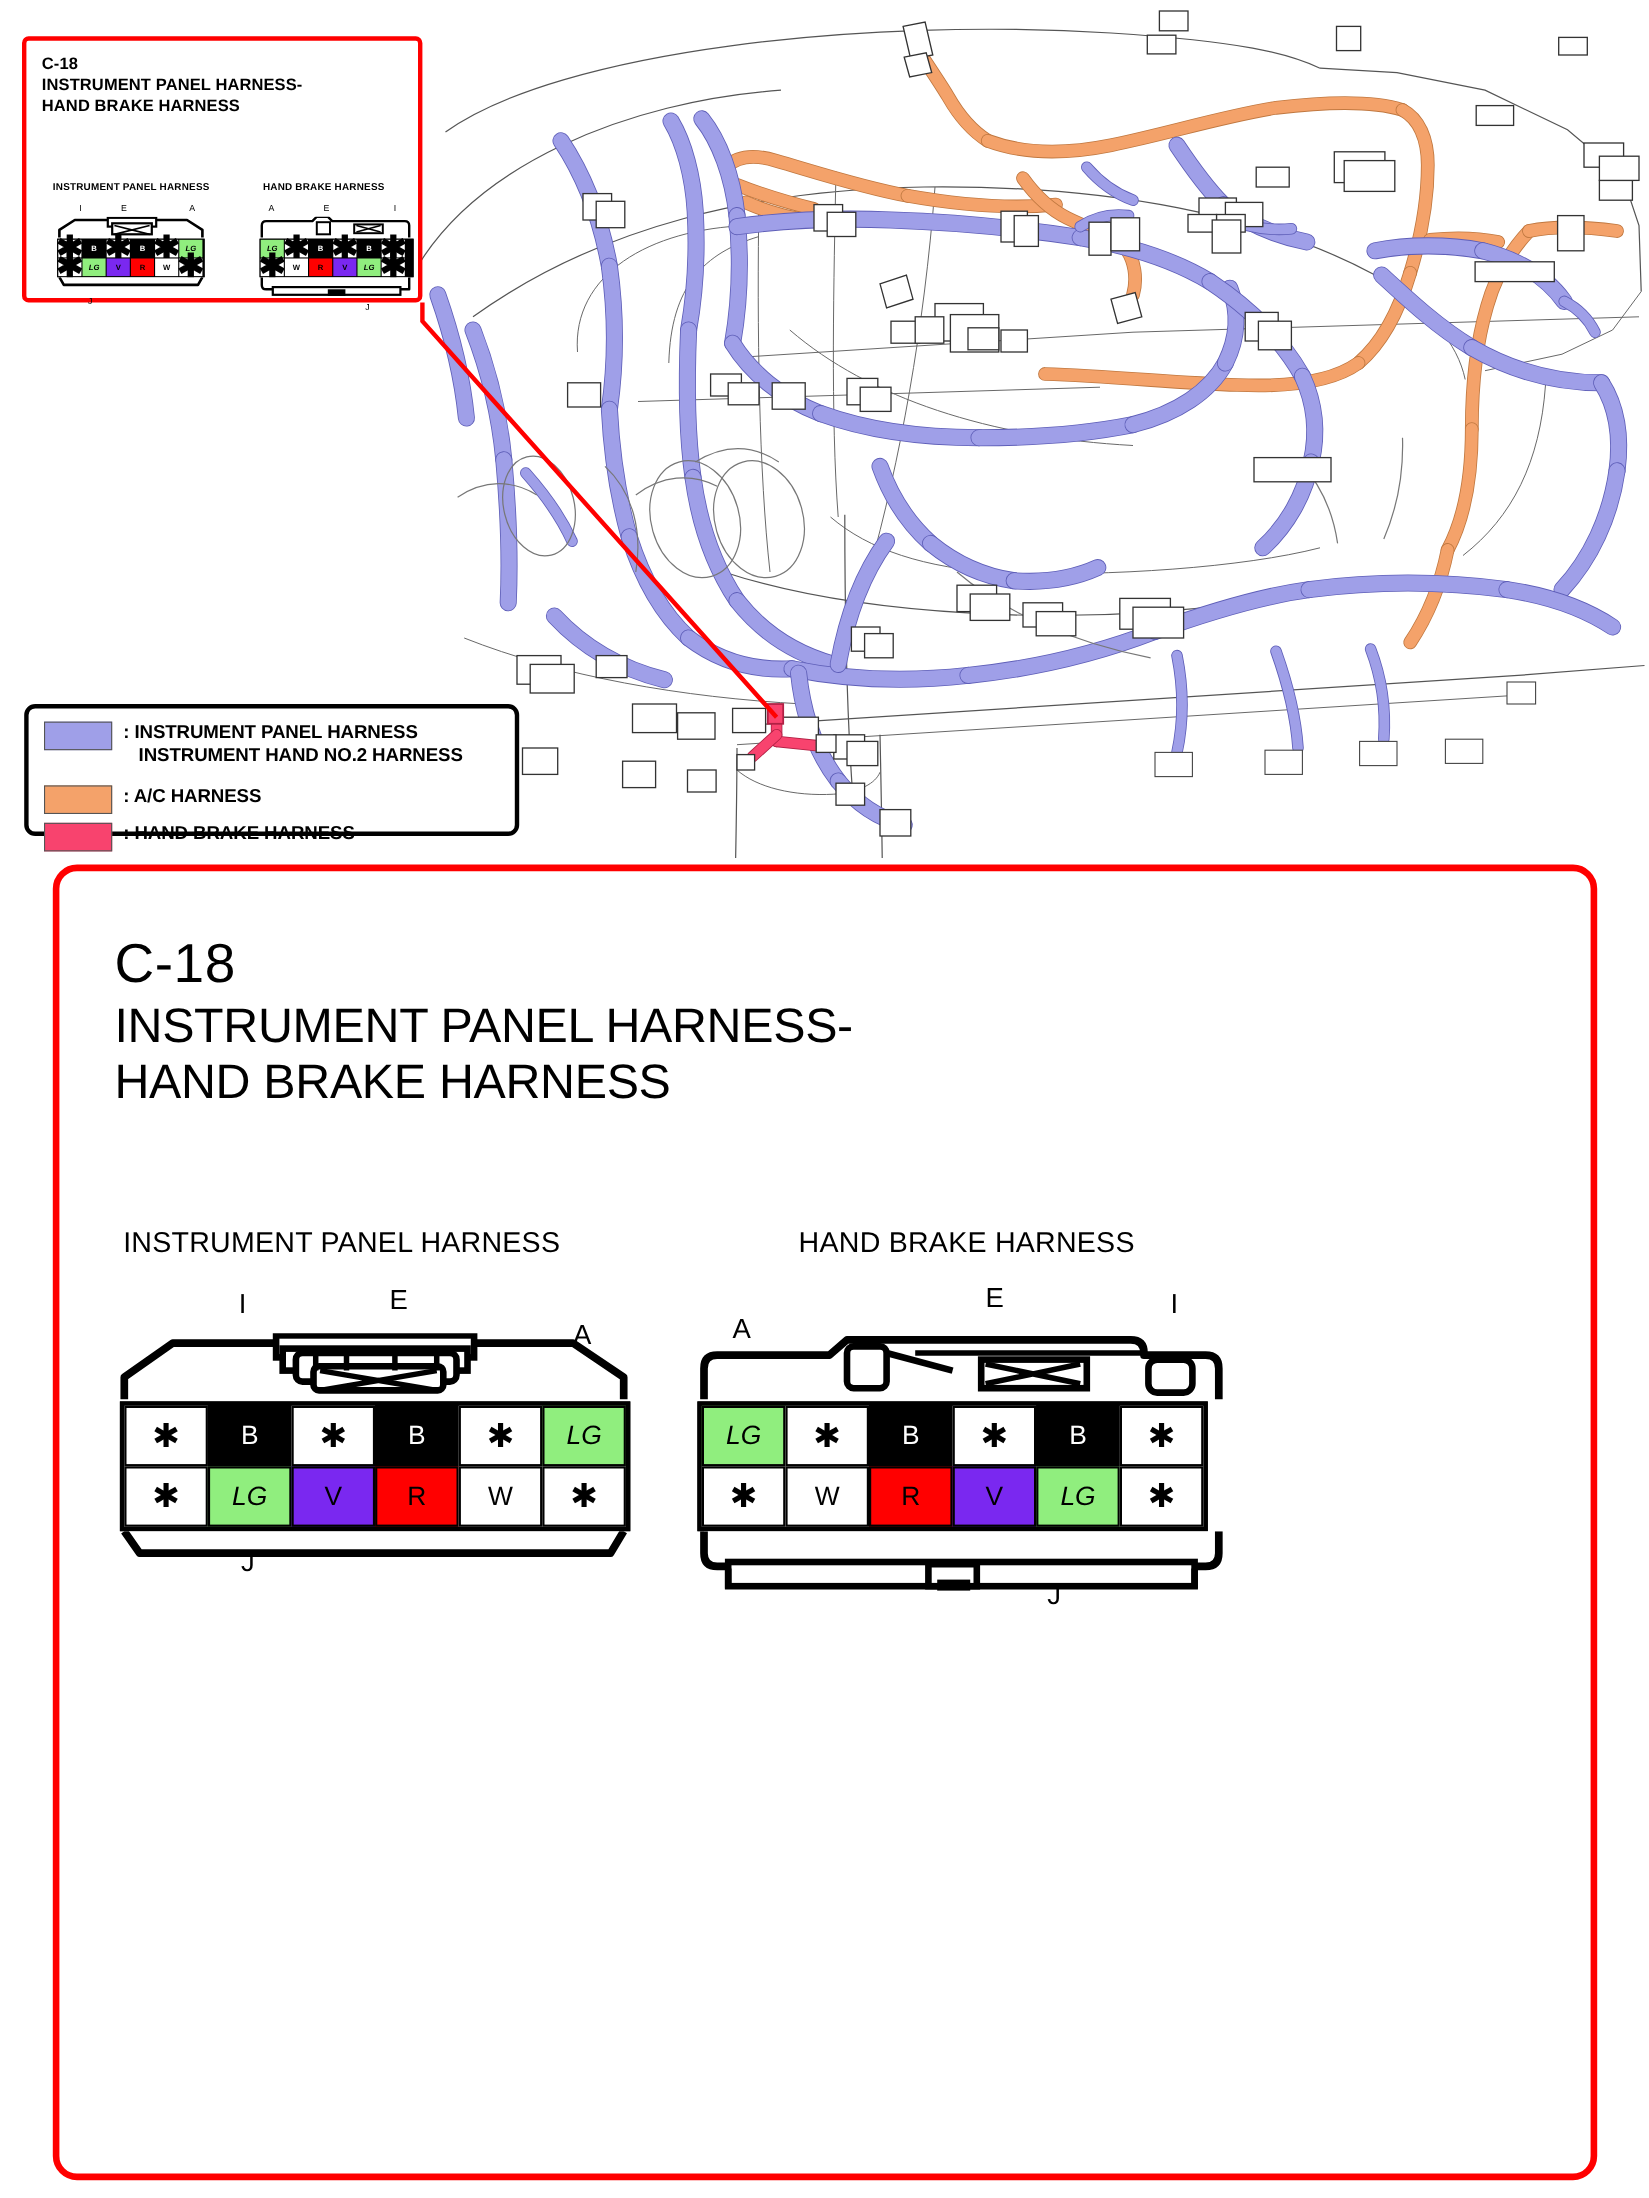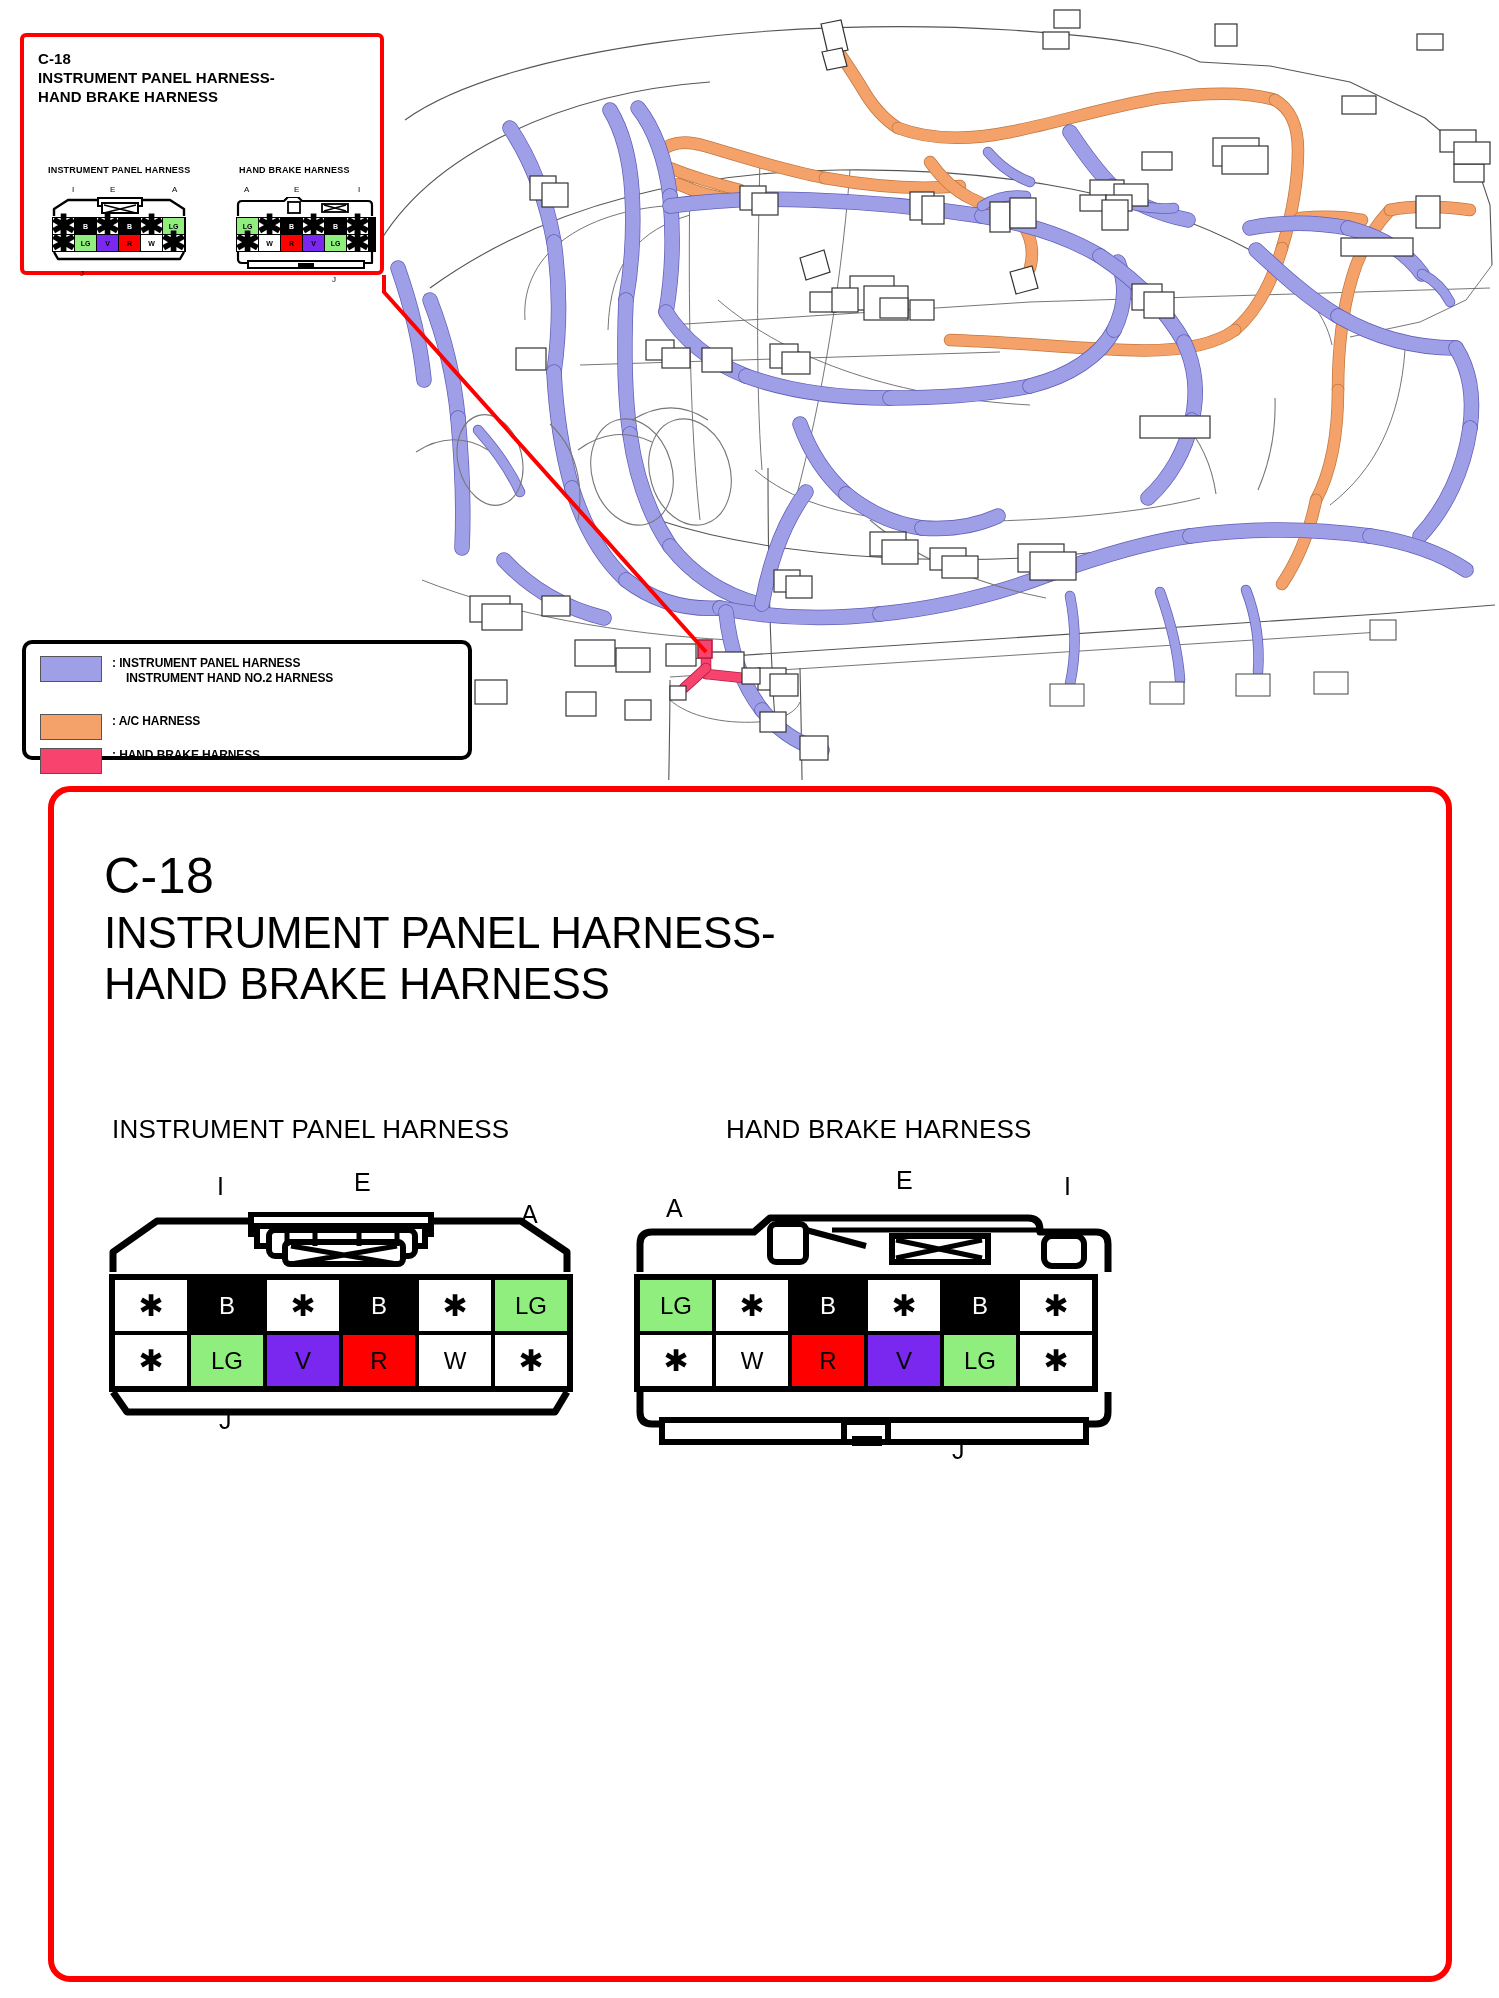--- a/index.html
+++ b/index.html
@@ -73,21 +73,21 @@
     border:4px solid #000; border-radius:10px;
     background:#fff; z-index:30;
   }
   .legend-row{
     position:absolute; left:14px; display:flex; align-items:flex-start;
   }
   .legend-swatch{
     width:62px; height:26px; border:1.5px solid #555; flex:0 0 auto;
   }
   .legend-text{
-    margin-left:10px; font-size:12px; font-weight:bold;
+    margin-left:10px; font-size:17px; font-weight:bold;
     line-height:1.22; color:#000; white-space:nowrap;
     letter-spacing:-.1px;
   }
   #legend-row-0{ top:12px; }
   #legend-row-1{ top:70px;justify-content:center; }
   #legend-row-2{ top:104px; }
 
   
   #main-box{
     position:absolute; left:48px; top:786px;
@@ -128,21 +128,21 @@
     border:4px solid #000; background:#000;
     width:464px;
   }
   .big-cell{
     display:flex; align-items:center; justify-content:center;
     font-size:24px; font-weight:normal; line-height:1;
     border:2px solid #000;
   }
   .cell-white{ background:#ffffff; color:#000; }
   .cell-black{ background:#000000; color:#ffffff; }
-  .cell-green{ background:#90ee7e; color:#000; }
+  .cell-green{ background:#90ee7e; color:#000;font-style:italic; }
   .cell-purple{ background:#7a28f0; color:#000; }
   .cell-red{    background:#ff0000; color:#000; }
   .star { font-size:30px; }
 
   svg.shell{ display:block; }
 </style>
 </head>
 <body>
 
 <div id="harness-illustration">

